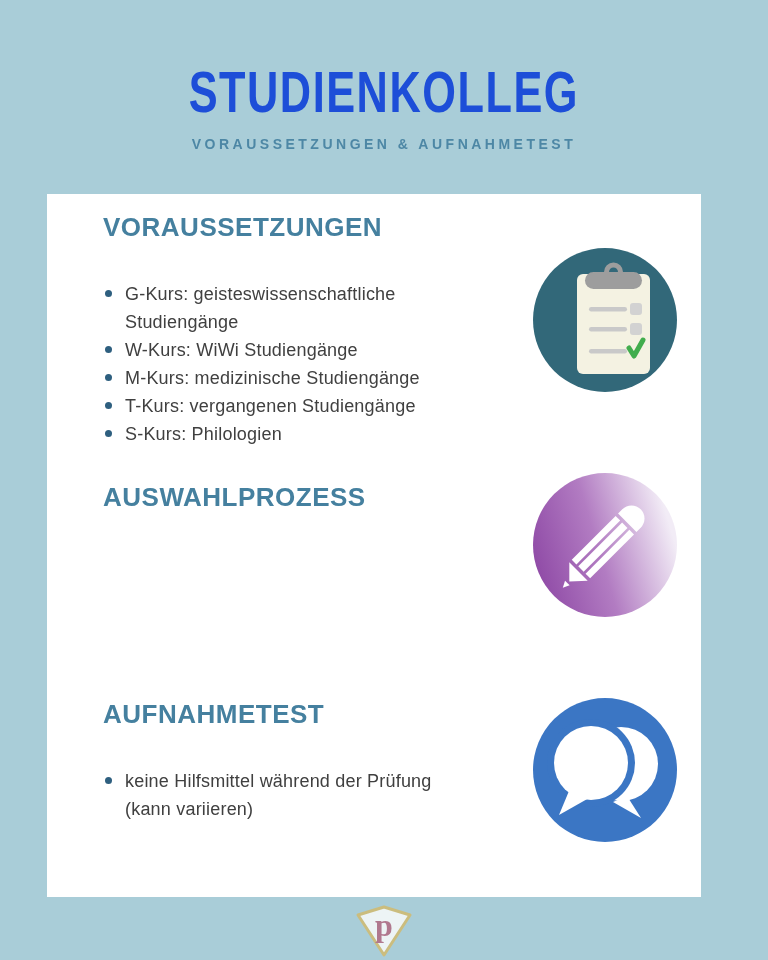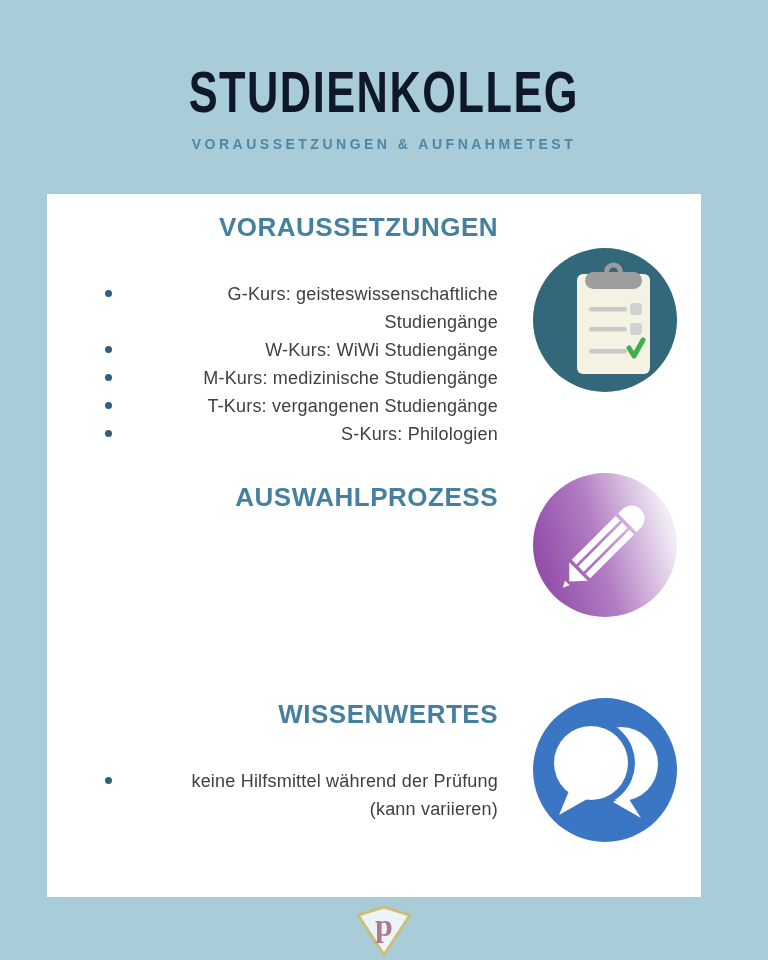--- a/index.html
+++ b/index.html
@@ -9,34 +9,34 @@
     background: #a9cdd8;
     position: relative;
     overflow: hidden;
   }
   .page { position: absolute; inset: 0; background: #a9cdd8; }
 
   
   .header { position: absolute; top: 0; left: 0; width: 768px; text-align: center; }
   .title {
     position: absolute; top: 62px; left: 0; width: 768px;
-    font-size: 57px; font-weight: bold; color: #0f172a;
+    font-size: 57px; font-weight: bold; color: #1d4ed8;
     letter-spacing: 2px; line-height: 60px;
   }
   .title span { display: inline-block; transform: scaleX(0.76); transform-origin: center; white-space: nowrap; }
   .subtitle {
     position: absolute; top: 134px; left: 0; width: 768px;
     font-size: 14px; font-weight: bold; color: #4d87a5;
     letter-spacing: 3.5px; line-height: 20px;
   }
 
   
   .card {
     position: absolute; left: 47px; top: 194px;
-    width: 654px; height: 703px; background: #ffffff; text-align: right;
+    width: 654px; height: 703px; background: #ffffff;
   }
 
   .section { position: absolute; left: 56px; width: 395px; }
   .section h2 {
     font-size: 26px; font-weight: bold; color: #45809f;
     letter-spacing: 0.5px; line-height: 30px; margin: 0 0 38px 0;
   }
   .section ul { list-style: none; }
   .section li {
     position: relative; padding-left: 22px;
@@ -85,21 +85,21 @@
         <li>T-Kurs: vergangenen Studiengänge</li>
         <li>S-Kurs: Philologien</li>
       </ul>
     </div>
 
     <div class="section sec-2">
       <h2>AUSWAHLPROZESS</h2>
     </div>
 
     <div class="section sec-3">
-      <h2>WISSENWERTES</h2>
+      <h2>AUFNAHMETEST</h2>
       <ul>
         <li>keine Hilfsmittel während der Prüfung
 (kann variieren)</li>
       </ul>
     </div>
 
     <div class="icon-wrap icon-1">
       <svg width="144" height="144" viewBox="0 0 144 144">
         <circle cx="72" cy="72" r="72" fill="#326879"></circle>
         <rect x="44" y="26" width="73" height="100" rx="6" fill="#f4f2e2"></rect>

